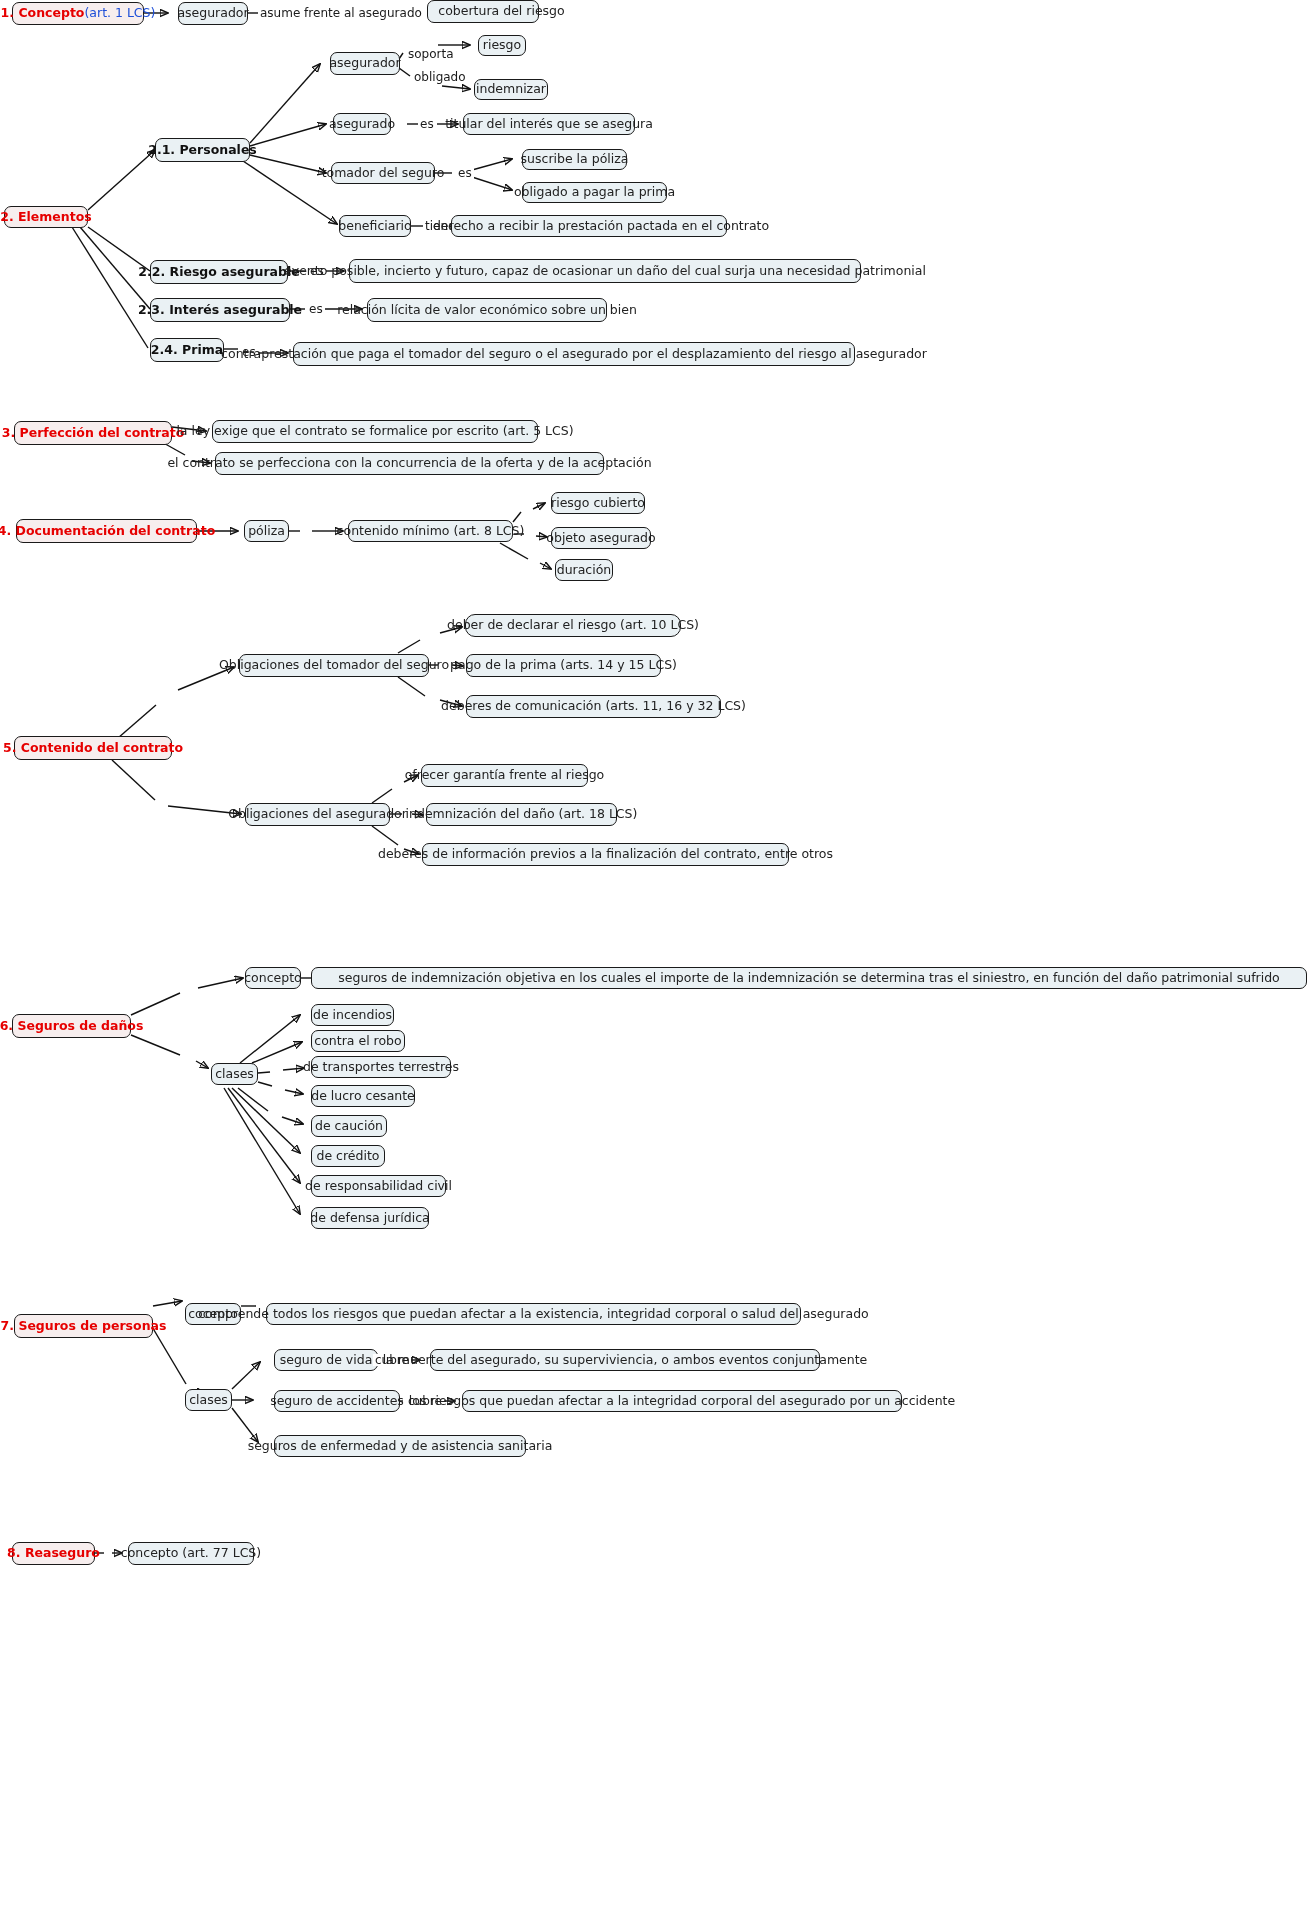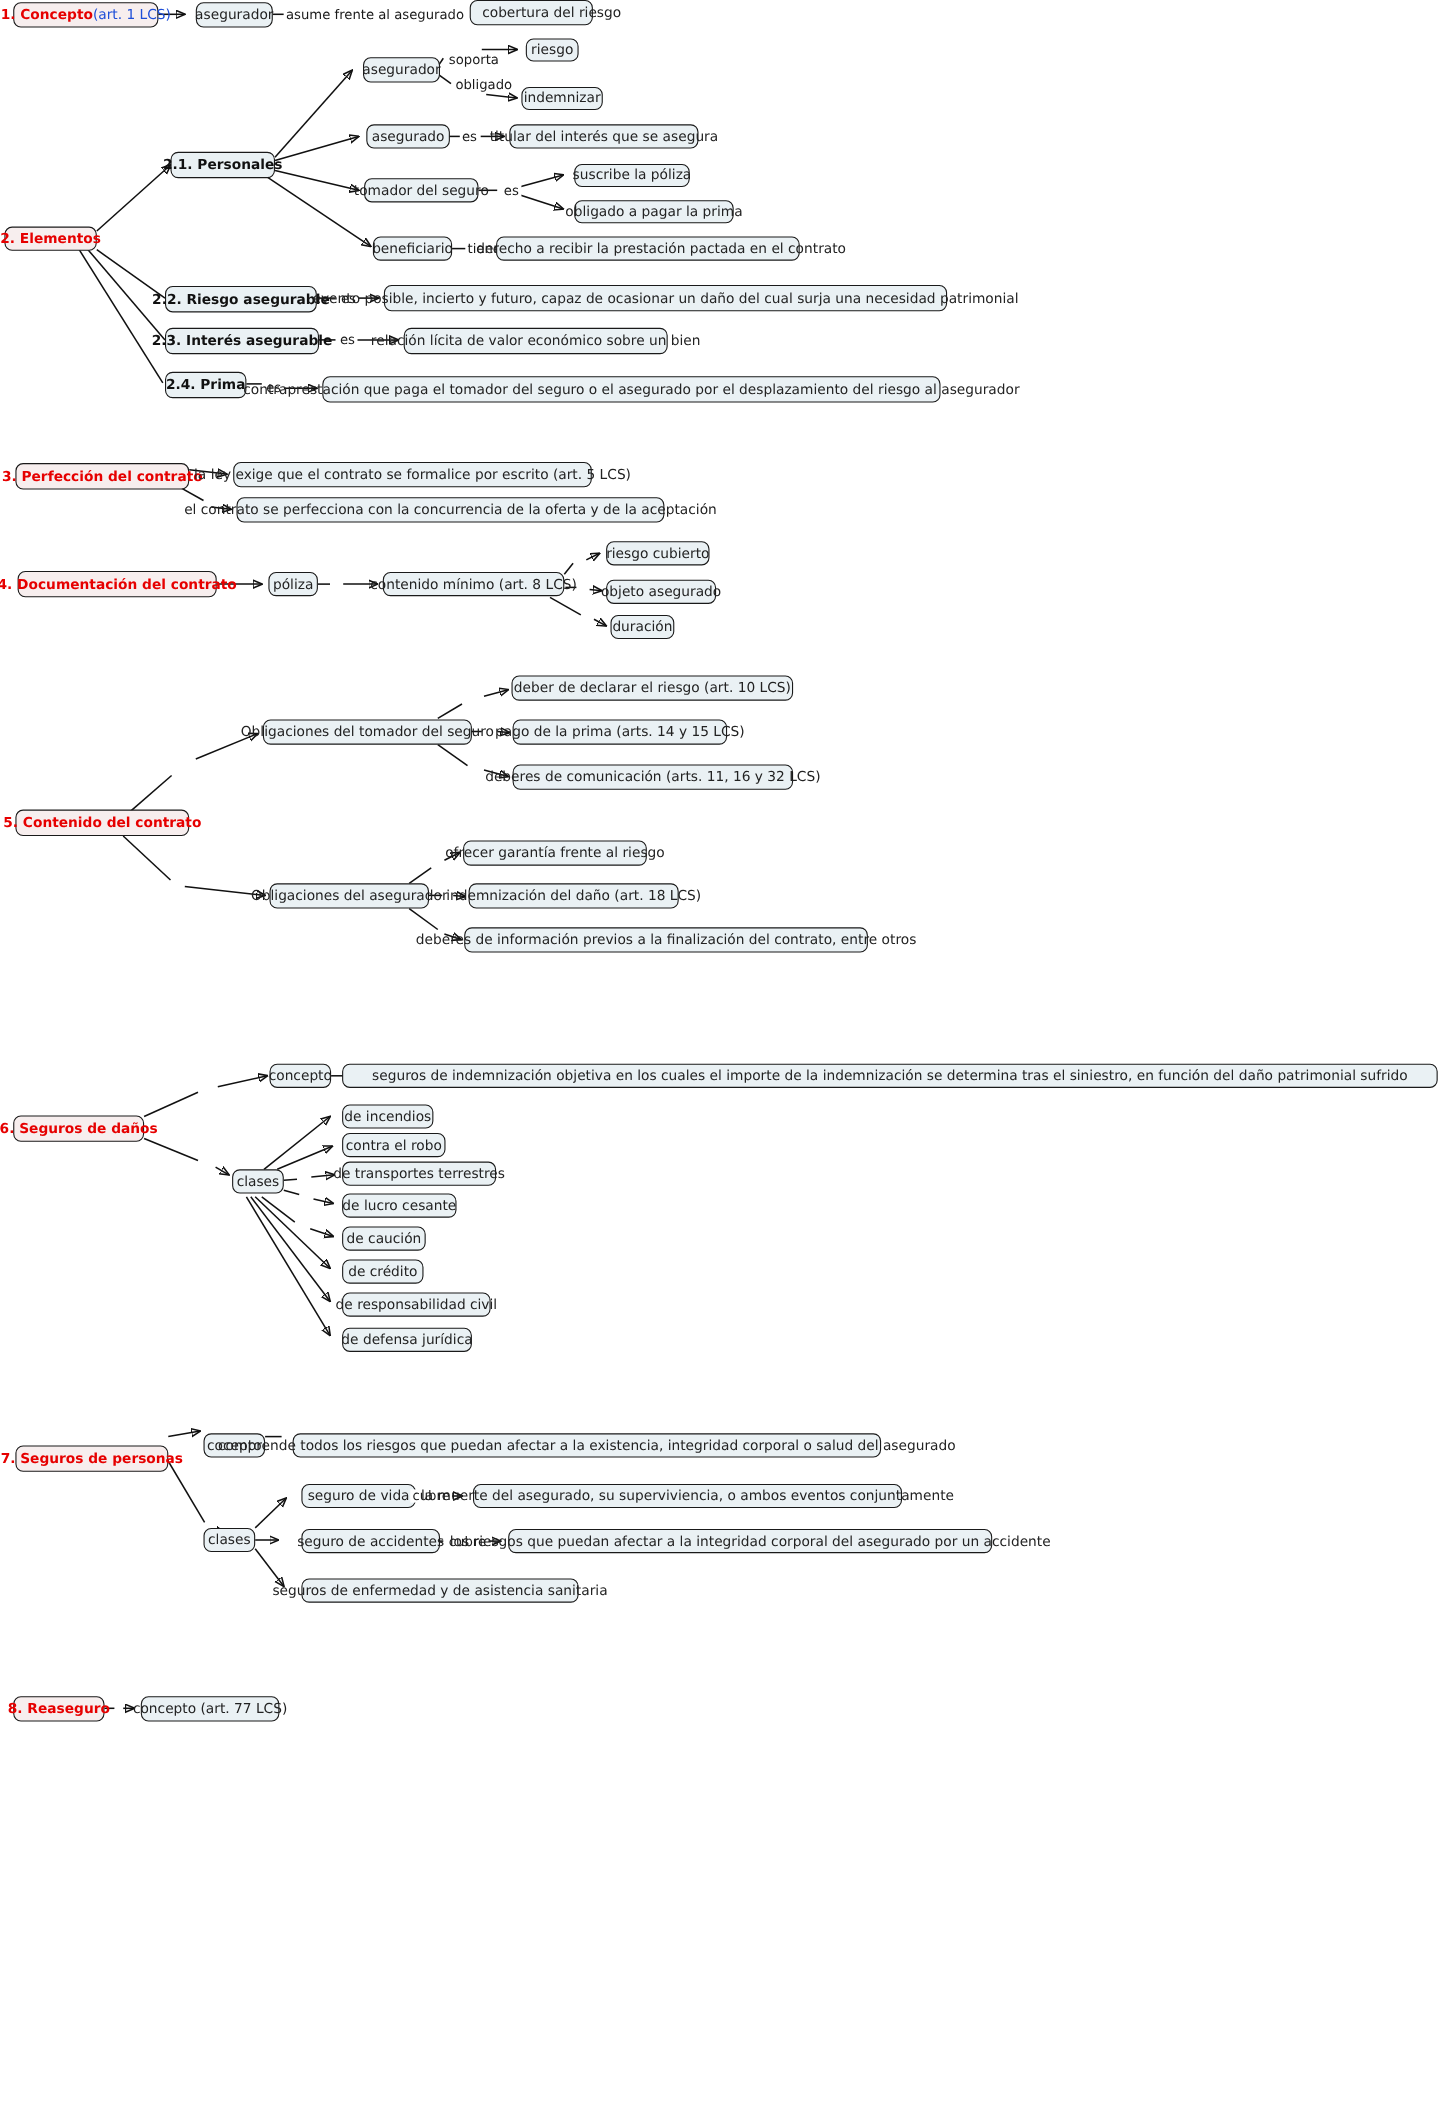--- a/index.html
+++ b/index.html
@@ -203,21 +203,21 @@
   <div class="node topic" style="left:4px; top:206px; width:84px; height:22px;">2. Elementos</div>
 
   <div class="node bold" style="left:155px; top:138px; width:95px; height:24px;">2.1. Personales</div>
 
   <div class="node" style="left:330px; top:52px; width:70px; height:23px;">asegurador</div>
   <div class="edge-label" style="left:406px; top:48px;">soporta</div>
   <div class="edge-label" style="left:412px; top:71px;">obligado</div>
   <div class="node" style="left:478px; top:35px; width:48px; height:21px;">riesgo</div>
   <div class="node" style="left:474px; top:79px; width:74px; height:21px;">indemnizar</div>
 
-  <div class="node" style="left:333px; top:113px; width:76px; height:22px;">asegurado</div>
+  <div class="node" style="left:333px; top:113px; width:58px; height:22px;">asegurado</div>
   <div class="edge-label" style="left:418px; top:118px;">es</div>
   <div class="node" style="left:463px; top:113px; width:172px; height:22px;">titular del interés que se asegura</div>
 
   <div class="node" style="left:331px; top:162px; width:104px; height:22px;">tomador del seguro</div>
   <div class="edge-label" style="left:456px; top:167px;">es</div>
   <div class="node" style="left:522px; top:149px; width:105px; height:21px;">suscribe la póliza</div>
   <div class="node" style="left:522px; top:182px; width:145px; height:21px;">obligado a pagar la prima</div>
 
   <div class="node" style="left:339px; top:215px; width:72px; height:22px;">beneficiario</div>
   <div class="edge-label" style="left:423px; top:220px;">tiene</div>
@@ -241,21 +241,21 @@
 
   <div class="node topic" style="left:16px; top:519px; width:181px; height:24px;">4. Documentación del contrato</div>
   <div class="node" style="left:244px; top:520px; width:45px; height:22px;">póliza</div>
   <div class="node" style="left:348px; top:520px; width:165px; height:22px;">contenido mínimo (art. 8 LCS)</div>
   <div class="node" style="left:551px; top:492px; width:94px; height:22px;">riesgo cubierto</div>
   <div class="node" style="left:551px; top:527px; width:100px; height:22px;">objeto asegurado</div>
   <div class="node" style="left:555px; top:559px; width:58px; height:22px;">duración</div>
 
   <div class="node topic" style="left:14px; top:736px; width:158px; height:24px;">5. Contenido del contrato</div>
   <div class="node" style="left:239px; top:654px; width:190px; height:23px;">Obligaciones del tomador del seguro</div>
-  <div class="node" style="left:465px; top:614px; width:256px; height:23px;">deber de declarar el riesgo (art. 10 LCS)</div>
+  <div class="node" style="left:465px; top:614px; width:216px; height:23px;border-radius:10px;">deber de declarar el riesgo (art. 10 LCS)</div>
   <div class="node" style="left:466px; top:654px; width:195px; height:23px;">pago de la prima (arts. 14 y 15 LCS)</div>
   <div class="node" style="left:466px; top:695px; width:255px; height:23px;">deberes de comunicación (arts. 11, 16 y 32 LCS)</div>
   <div class="node" style="left:245px; top:803px; width:145px; height:23px;">Obligaciones del asegurador</div>
   <div class="node" style="left:421px; top:764px; width:167px; height:23px;">ofrecer garantía frente al riesgo</div>
   <div class="node" style="left:426px; top:803px; width:191px; height:23px;">indemnización del daño (art. 18 LCS)</div>
   <div class="node" style="left:422px; top:843px; width:367px; height:23px;">deberes de información previos a la finalización del contrato, entre otros</div>
 
   <div class="node topic" style="left:12px; top:1014px; width:119px; height:24px;">6. Seguros de daños</div>
   <div class="node" style="left:245px; top:967px; width:56px; height:22px;">concepto</div>
   <div class="node" style="left:311px; top:967px; width:996px; height:22px;">seguros de indemnización objetiva en los cuales el importe de la indemnización se determina tras el siniestro, en función del daño patrimonial sufrido</div>

